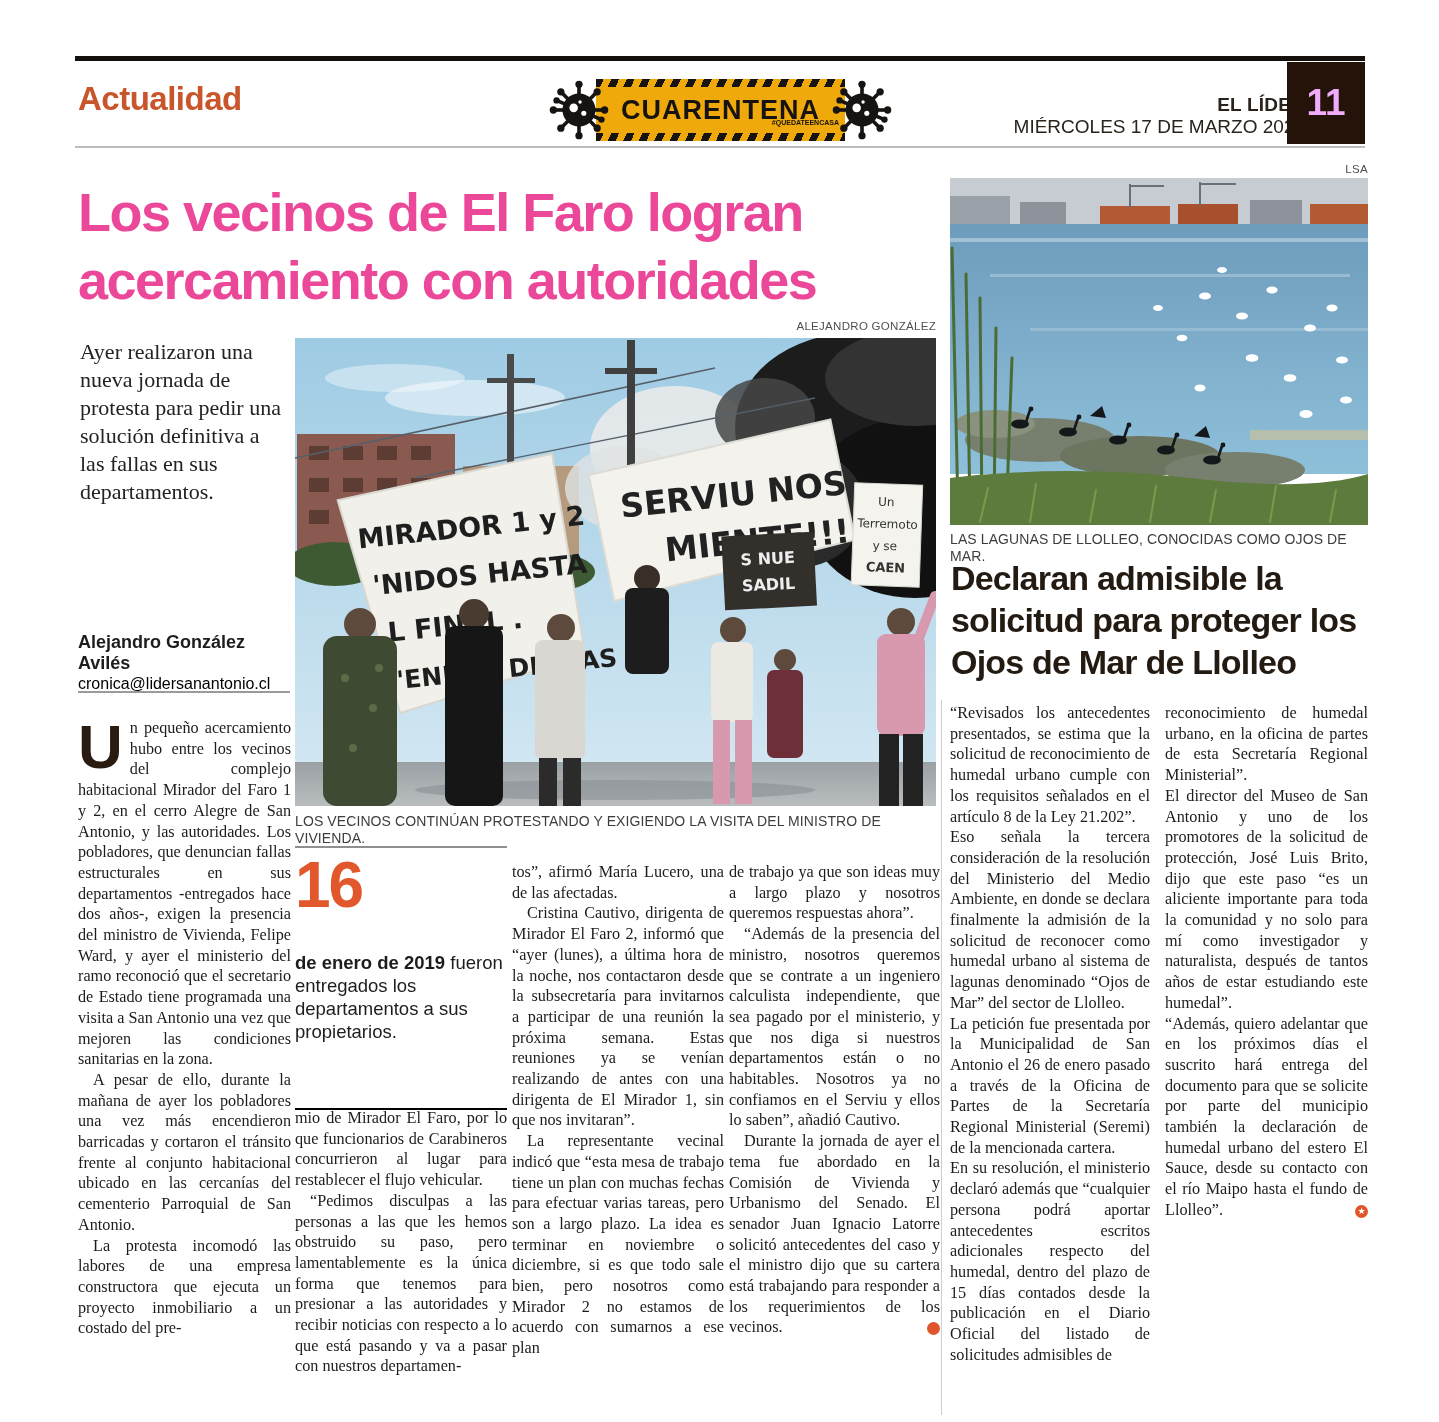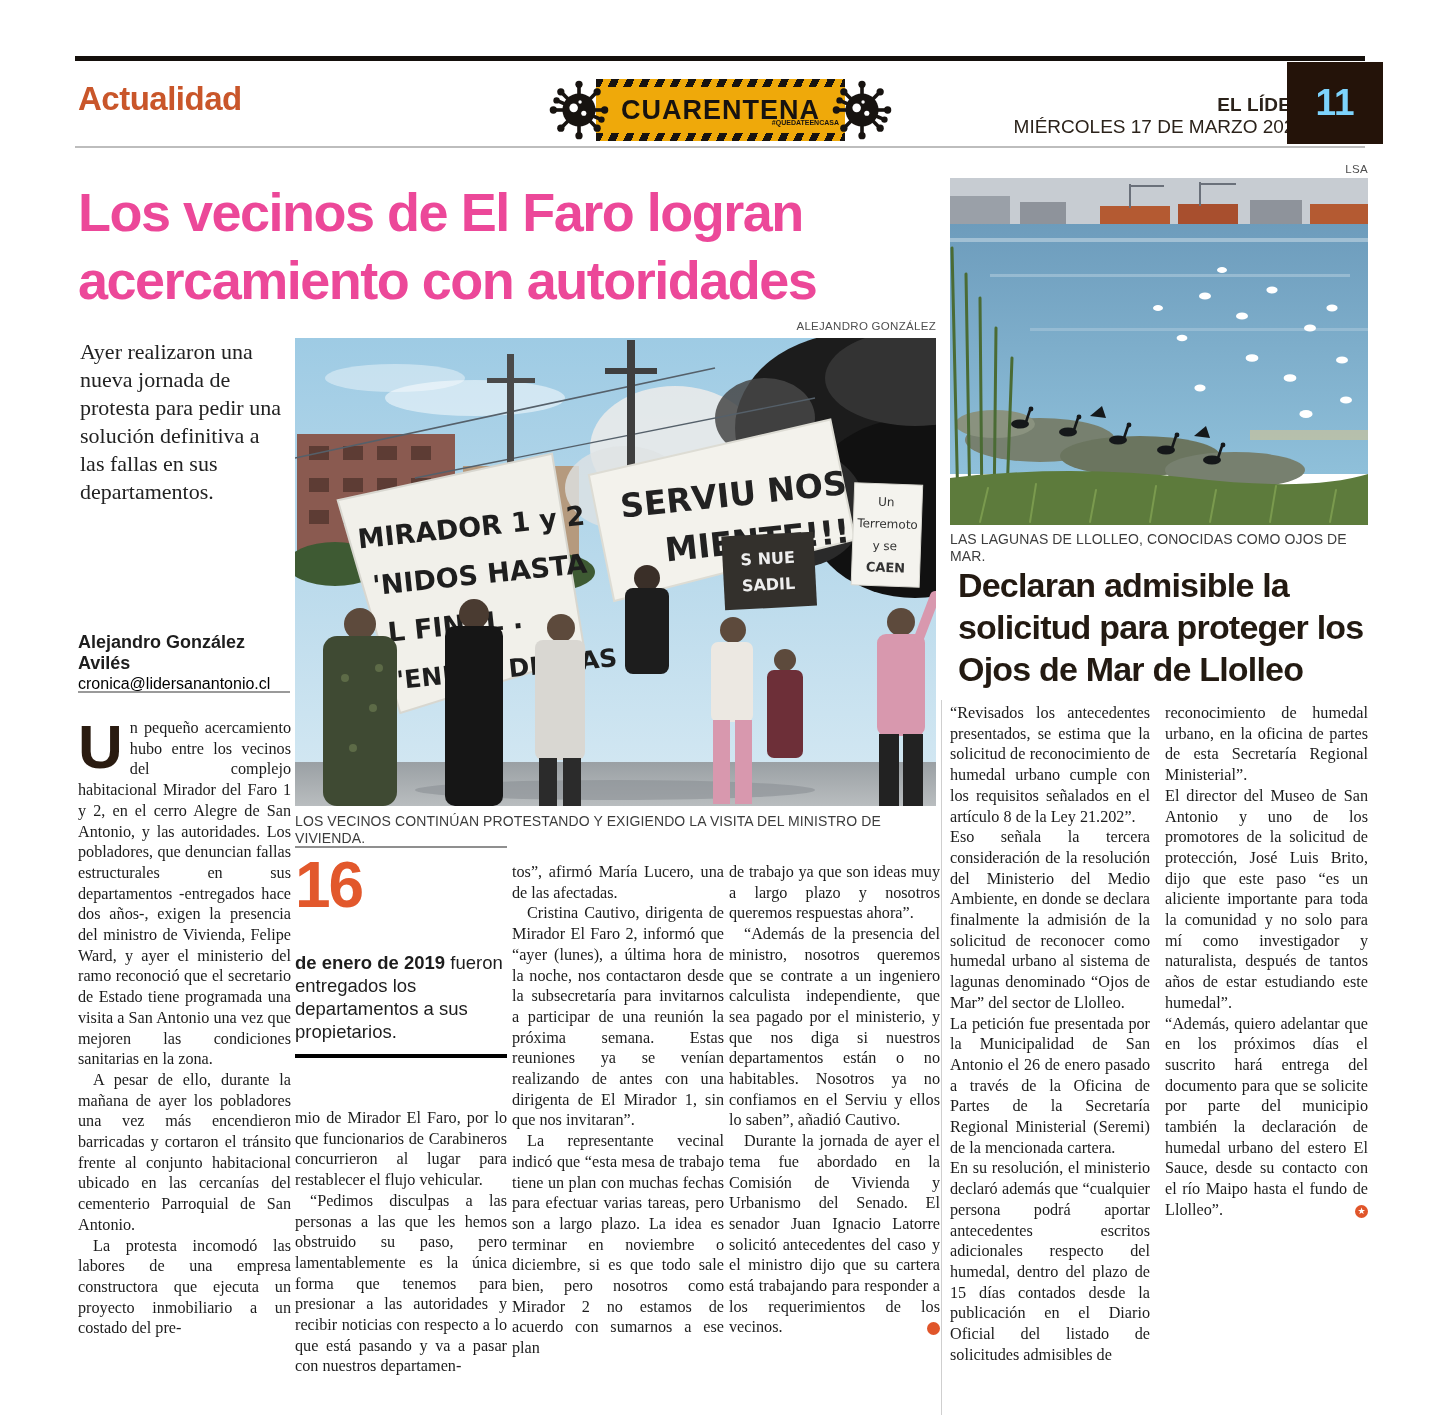--- a/index.html
+++ b/index.html
@@ -7,21 +7,21 @@
         font-family:"Liberation Sans",sans-serif;color:#1d1d1d;padding-left:48px;}
   .abs{position:absolute;}
 
   
   .top-rule{left:75px;top:56px;width:1290px;height:5px;background:#15100c;}
   .header-rule{left:75px;top:146px;width:1290px;height:2px;background:#bdbdbd;}
   .section-title{left:78px;top:80px;font-size:33px;font-weight:700;color:#c9562a;letter-spacing:-.5px;}
   .masthead{left:895px;top:94px;width:410px;text-align:right;color:#2b221a;line-height:22px;}
   .masthead .brand{font-weight:700;font-size:19px;letter-spacing:.2px;}
   .masthead .date{font-size:19px;}
-  .pagenum{left:1287px;top:62px;width:96px;height:82px;background:#241309;color:#7dd3fc;
+  .pagenum{left:1287px;top:62px;width:78px;height:82px;background:#241309;color:#f0abfc;
            font-size:37px;font-weight:700;display:flex;align-items:center;justify-content:center;}
 
   
   .qbanner{left:548px;top:72px;width:345px;height:76px;display:flex;align-items:center;justify-content:center;}
   .qstrip{position:relative;margin-left:-14px;margin-right:-14px;flex:1;height:58px;background:#efa90a;
           display:flex;align-items:center;justify-content:center;z-index:1;}
   .qstrip::before,.qstrip::after{content:"";position:absolute;left:0;right:0;height:8px;
           background:repeating-linear-gradient(115deg,#171310 0 7px,#efa90a 7px 14px);}
   .qstrip::before{top:-2px;} .qstrip::after{bottom:-2px;}
   .qtitle{font-size:27px;font-weight:900;color:#171310;letter-spacing:1px;}
@@ -52,22 +52,22 @@
   .col{overflow:hidden;}
   .col1{left:78px;top:718px;width:213px;height:704px;}
   .col2{left:295px;top:1108px;width:212px;height:314px;}
   .col3{left:512px;top:862px;width:212px;height:560px;}
   .col4{left:729px;top:862px;width:211px;height:560px;}
 
   .dropcap{float:left;font-family:"Liberation Sans",sans-serif;font-weight:700;font-size:62px;
            line-height:50px;color:#2a1b10;margin:4px 7px 0 0;}
 
   
-  .infobox{left:295px;top:846px;width:212px;height:212px;border-top:2px solid #8f8f8f;
-           border-bottom:4px solid #000000;box-sizing:border-box;}
+  .infobox{left:295px;top:846px;width:212px;height:264px;border-top:2px solid #8f8f8f;
+           border-bottom:2px solid #000000;box-sizing:border-box;}
   .infobox .num{font-size:64px;font-weight:800;color:#e2582c;letter-spacing:-2px;line-height:66px;margin-top:4px;}
   .infobox .txt{margin-top:33px;font-size:18.5px;line-height:23px;color:#1d1d1d;}
   .infobox .txt .b{font-weight:700;}
 
   
   .headline-right{left:950px;top:556px;width:420px;font-size:34px;line-height:42px;font-weight:700;
                   color:#231a12;letter-spacing:-.8px;}
   .colA{left:950px;top:703px;width:200px;height:717px;}
   .colB{left:1165px;top:703px;width:203px;height:717px;}
   .vdivider{left:941px;top:700px;width:1px;height:715px;background:#cfcfcf;}
@@ -403,21 +403,21 @@
         <line x1="80" y1="344" x2="86" y2="306"></line>
       <line x1="140" y1="344" x2="146" y2="312"></line>
         <line x1="200" y1="344" x2="206" y2="308"></line>
       <line x1="260" y1="344" x2="266" y2="312"></line>
         <line x1="320" y1="344" x2="326" y2="308"></line>
       <line x1="380" y1="344" x2="386" y2="312"></line>
     </g>
   </svg>
   <div class="abs caption caption-right">LAS LAGUNAS DE LLOLLEO, CONOCIDAS COMO OJOS DE MAR.</div>
 
-  <h2 class="abs headline-right" style="margin:8px;">Declaran admisible la solicitud para proteger los Ojos de Mar de Llolleo</h2>
+  <h2 class="abs headline-right" style="margin:1px;">Declaran admisible la solicitud para proteger los Ojos de Mar de Llolleo</h2>
 
   <div class="abs col colA serif-body">
     <p><span>“Revisados los antecedentes presentados, se estima que la solicitud de reconocimiento de humedal urbano cumple con los requisitos señalados en el artículo 8 de la Ley 21.202”.</span></p>
     <p><span>Eso señala la tercera consideración de la resolución del Ministerio del Medio Ambiente, en donde se declara finalmente la admisión de la solicitud de reconocer como humedal urbano al sistema de lagunas denominado “Ojos de Mar” del sector de Llolleo.</span></p>
     <p><span>La petición fue presentada por la Municipalidad de San Antonio el 26 de enero pasado a través de la Oficina de Partes de la Secretaría Regional Ministerial (Seremi) de la mencionada cartera.</span></p>
     <p><span>En su resolución, el ministerio declaró además que “cualquier persona podrá aportar antecedentes escritos adicionales respecto del humedal, dentro del plazo de 15 días contados desde la publicación en el Diario Oficial del listado de solicitudes admisibles de</span></p>
   </div>
 
   <div class="abs col colB serif-body">
     <p><span>reconocimiento de humedal urbano, en la oficina de partes de esta Secretaría Regional Ministerial”.</span></p>

